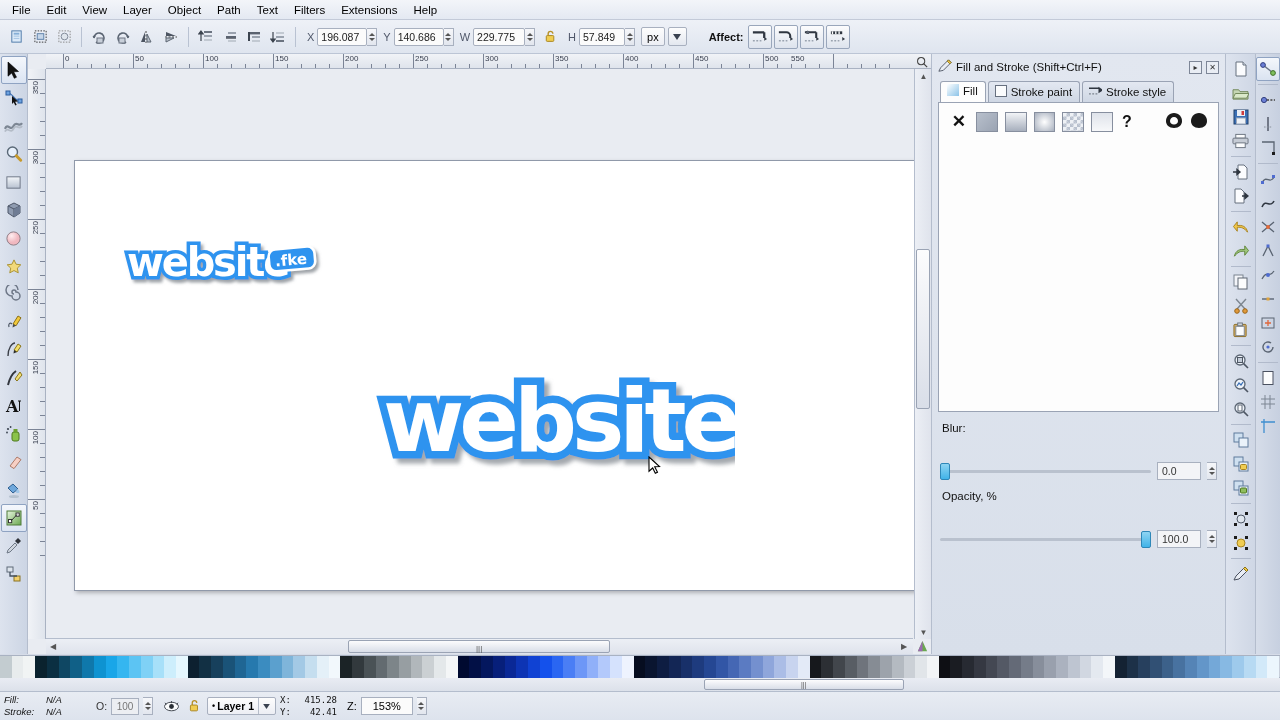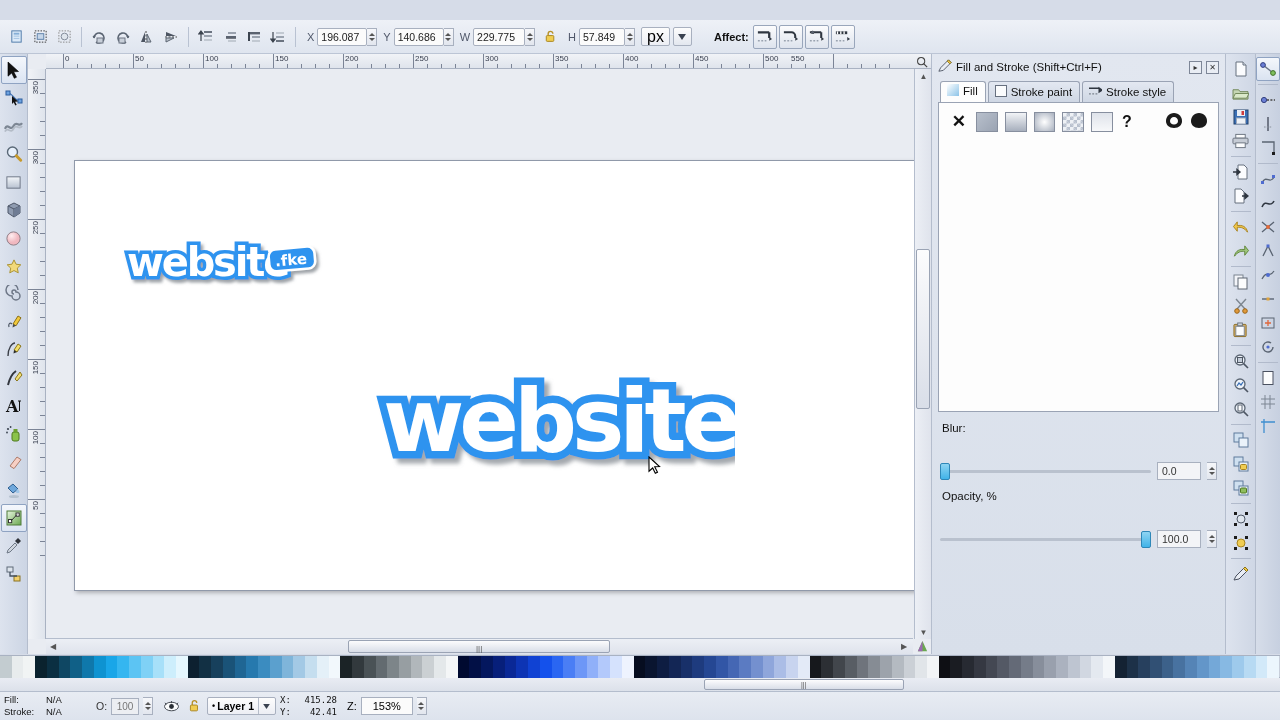--- a/index.html
+++ b/index.html
@@ -47,21 +47,21 @@
     width: 10px; height: 18px; border: 1px solid #a8b0bf; border-left: none;
     background: linear-gradient(to bottom,#f6f7fa,#e2e6ee);
     display: flex; flex-direction: column; justify-content: center; align-items: center;
   }
   .spin i { display:block; width:0;height:0; border-left:3px solid transparent;
     border-right:3px solid transparent; }
   .spin i.up { border-bottom: 3px solid #555; margin-bottom:2px; }
   .spin i.dn { border-top: 3px solid #555; }
   .unitsel {
     height: 19px; border: 1px solid #a8b0bf; background: linear-gradient(to bottom,#fdfdfd,#eceef4);
-    display:flex; align-items:center; padding: 0 5px; font-size: 16px; border-radius:2px;
+    display:flex; align-items:center; padding: 0 5px; font-size: 11px; border-radius:2px;
   }
   .unitdrop {
     height: 19px; width: 19px; border: 1px solid #a8b0bf;
     background: linear-gradient(to bottom,#fdfdfd,#e3e7ef);
     display:flex;align-items:center;justify-content:center;border-radius:2px;margin-left:3px;
   }
   .affect-btn {
     width: 24px; height: 24px; margin: 0 1px; border: 1px solid #99a6bb;
     border-radius: 2px; background: linear-gradient(to bottom,#fcfcfd,#dde3ed);
     display:flex;align-items:center;justify-content:center;
@@ -220,21 +220,21 @@
   #paletteScroll { position:absolute; left:0; top:678px; width:1280px; height:13px;
     background: linear-gradient(to bottom,#e9ecf3,#dce1ea); }
 
   
   #statusbar {
     position:absolute; left:0; top:691px; width:1280px; height:29px;
     background: linear-gradient(to bottom,#e8ecf3,#dde3ed);
     border-top:1px solid #b4bdcd;
     display:flex; align-items:center; padding: 0 4px; gap:4px;
   }
-  .fs-block { display:flex; flex-direction:column; font-size:9.5px; line-height:12px; color:#111; }
+  .fs-block { display:flex; flex-direction:column; font-size:9.5px; line-height:12px; color:#111;font-style:italic; }
   .fs-row { display:flex; gap:4px;}
   .fs-key { width:38px; }
   .fs-val { width:32px; }
   .st-o-label { font-size:10.5px; color:#333; }
   .st-num {
     width:28px; height:17px; border:1px solid #a8b0bf; background:#eceef2;
     font-size:10px; color:#777; display:flex;align-items:center;justify-content:center;
   }
   .layer-sel {
     display:flex; align-items:center; height:18px; border:1px solid #a8b0bf;
@@ -250,20 +250,32 @@
   .zoom-field {
     width:52px; height:18px; border:1px solid #a8b0bf; background:#fbfbfb;
     font-size:11px; display:flex; align-items:center; justify-content:center;
   }
 </style>
 </head>
 <body>
 
 <div id="app">
 
+  <div id="menubar">
+    <div class="menu-item">File</div>
+    <div class="menu-item">Edit</div>
+    <div class="menu-item">View</div>
+    <div class="menu-item">Layer</div>
+    <div class="menu-item">Object</div>
+    <div class="menu-item">Path</div>
+    <div class="menu-item">Text</div>
+    <div class="menu-item">Filters</div>
+    <div class="menu-item">Extensions</div>
+    <div class="menu-item">Help</div>
+  </div>
 
   <div id="cmdbar">
     <div class="tbtn">
       <svg width="15" height="15" viewBox="0 0 16 16">
           <rect x="3" y="2" width="10" height="12" fill="#dceaf8" stroke="#4a77a8"></rect>
           <rect x="5" y="4" width="6" height="2" fill="#85aed6"></rect>
           <rect x="5" y="7" width="6" height="1.2" fill="#a9c6e4"></rect>
           <rect x="5" y="9.5" width="6" height="1.2" fill="#a9c6e4"></rect>
         </svg>
     </div>

